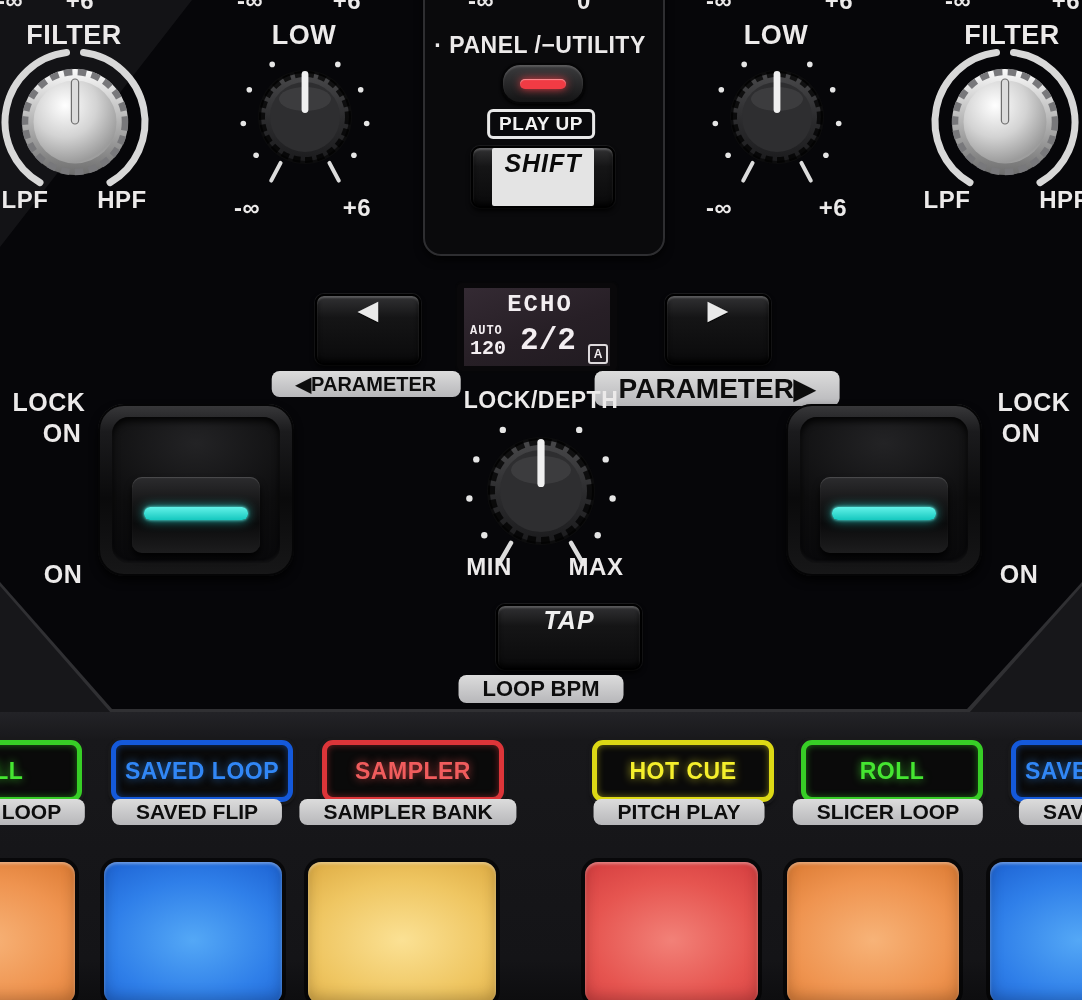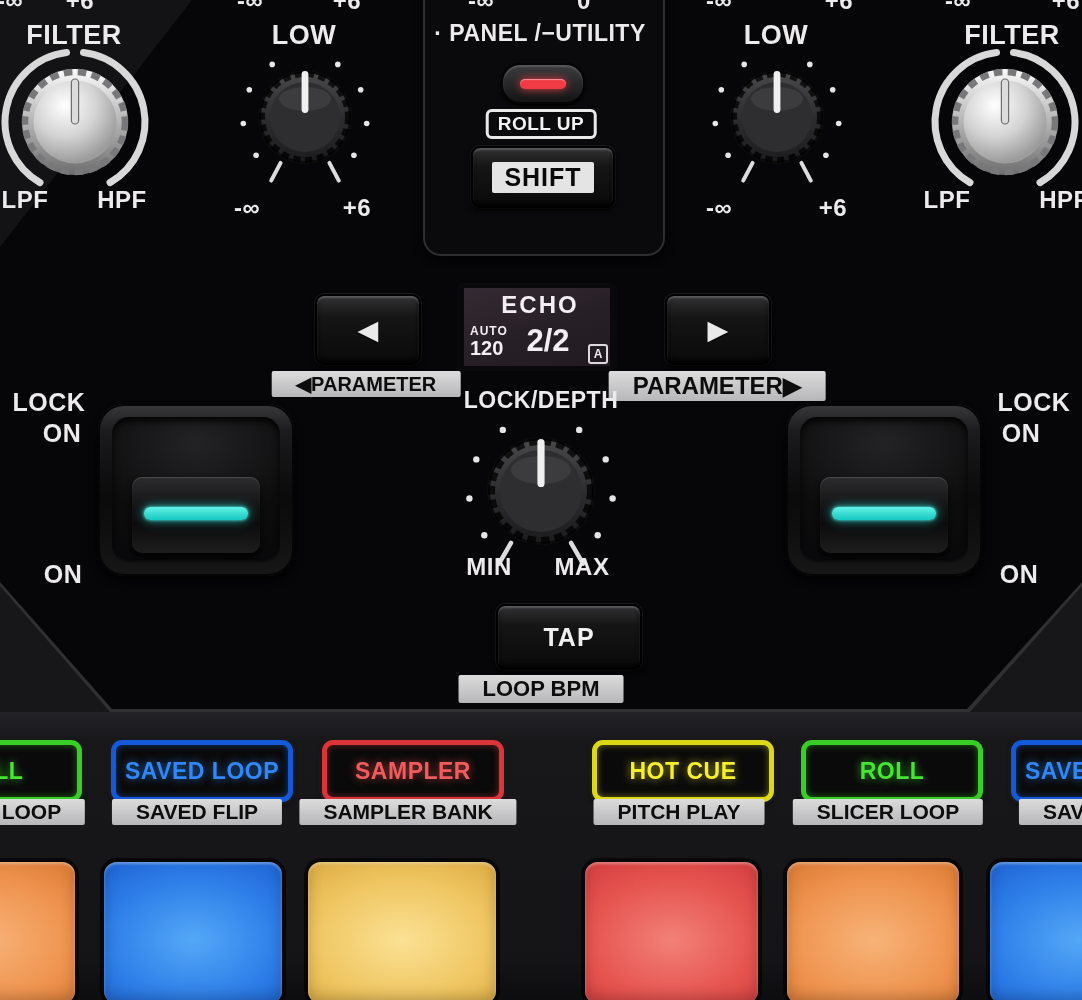--- a/index.html
+++ b/index.html
@@ -14,26 +14,26 @@
     background:rgba(255,255,255,.055);clip-path:polygon(0 0,192px 0,0 247px);}
   
   .pad-section{position:absolute;left:0;top:712px;width:1082px;height:288px;z-index:2;
     background:linear-gradient(180deg,#232327 0px,#18181b 28px,#141417 86%,#0d0d0f 100%);}
   
   .lbl{position:absolute;color:#eceaea;font-weight:bold;transform:translateX(-50%);
        white-space:nowrap;z-index:6;letter-spacing:.5px;}
   .partial{top:-13px;font-size:24px;}
   
   .strip{position:absolute;transform:translateX(-50%);background:linear-gradient(180deg,#dcdcdc,#b7b7ba);
-    color:#0d0d0d;font-weight:bold;border-radius:2px;padding:1px 24px;white-space:nowrap;z-index:6;}
+    color:#0d0d0d;font-weight:bold;border-radius:8px;padding:1px 24px;white-space:nowrap;z-index:6;}
   
   .key{position:absolute;background:linear-gradient(180deg,#313133 0%,#151516 32%,#0a0a0b 100%);
     border:2px solid #000;border-radius:9px;z-index:6;
     box-shadow:inset 0 2px 2px rgba(255,255,255,.22),inset 0 -3px 5px rgba(0,0,0,.85),0 3px 5px rgba(0,0,0,.9),0 0 0 1px #1d1d1f;
-    display:flex;align-items:center;justify-content:center;color:#f0f0f0;font-weight:bold;}
+    display:flex;justify-content:center;color:#f0f0f0;font-weight:bold;font-style:italic;}
   .tri{font-size:27px;color:#eaeaea;line-height:1;text-shadow:0 1px 1px #000;
        font-family:"DejaVu Sans",sans-serif;}
   .shift-cap{background:#e4e4e4;color:#0a0a0a;padding:1px 12px;border-radius:2px;
     font-size:25px;font-weight:bold;letter-spacing:1px;}
   
   .util-panel{position:absolute;left:423px;top:-26px;width:238px;height:278px;z-index:4;
     background:#0a0a0c;border:2px solid #2e2e31;border-radius:18px;box-shadow:0 4px 9px rgba(0,0,0,.75);}
   .pill{position:absolute;left:501px;top:63px;width:80px;height:37px;border-radius:19px;z-index:6;
     background:linear-gradient(180deg,#3c3c3e,#141415);border:2px solid #050506;
     box-shadow:inset 0 2px 2px rgba(255,255,255,.16),0 2px 3px #000;
@@ -41,21 +41,21 @@
   .pill-led{width:46px;height:10px;border-radius:5px;background:#f13b44;
     box-shadow:0 0 8px rgba(241,59,68,.95),inset 0 1px 1px rgba(255,255,255,.45);}
   .wake{position:absolute;left:541px;top:109px;transform:translateX(-50%);border:3px solid #e9e9e9;
     border-radius:6px;color:#f2f2f2;font-size:19px;font-weight:bold;padding:1px 9px;
     letter-spacing:.5px;z-index:6;white-space:nowrap;}
   
   .fx-display{position:absolute;left:457px;top:283px;width:160px;height:88px;z-index:6;
     background:#09080a;border-radius:5px;box-shadow:0 0 0 2px #060608;}
   .fx-screen{position:absolute;left:464px;top:288px;width:146px;height:78px;z-index:7;
     background:linear-gradient(160deg,#342a33 0%,#271f26 55%,#211b21 100%);}
-  .scr{position:absolute;color:#f3eef1;font-weight:bold;z-index:8;white-space:nowrap;}
+  .scr{position:absolute;color:#f3eef1;font-weight:bold;z-index:8;white-space:nowrap;font-family:Liberation Mono, monospace;}
   .deck-box{position:absolute;left:588px;top:344px;width:16px;height:16px;border:2px solid #ded9dc;
     border-radius:3px;color:#f0ebee;font-size:12px;font-weight:bold;display:flex;
     align-items:center;justify-content:center;z-index:8;}
   
   .paddle{position:absolute;width:196px;height:172px;border-radius:26px;z-index:6;
     background:linear-gradient(180deg,#39393b 0%,#1b1b1d 16%,#0a0a0b 55%,#171718 100%);
     box-shadow:inset 0 0 0 2px #050506,0 5px 9px rgba(0,0,0,.8);}
   .paddle-well{position:absolute;left:14px;top:13px;right:14px;bottom:13px;border-radius:17px;
     background:radial-gradient(120% 95% at 50% 18%,#232325 0%,#0d0d0e 55%,#08080a 100%);
     box-shadow:inset 0 4px 7px rgba(0,0,0,.9),inset 0 -2px 3px rgba(255,255,255,.05);}
@@ -164,25 +164,25 @@
     <circle r="44" fill="url(#gDarkFace)"></circle>
     <circle r="43" fill="none" stroke="rgba(0,0,0,.75)" stroke-width="6" stroke-dasharray="7.4 4.6"></circle>
     <circle r="35" fill="#2e2e30"></circle>
     <ellipse cx="0" cy="-18" rx="26" ry="12" fill="rgba(255,255,255,.07)"></ellipse>
     <rect x="-3.4" y="-46" width="6.8" height="42" rx="3.4" fill="#f0f0f0"></rect>
   </svg>
   <span class="lbl" style="left:247px;top:194px;font-size:24px">-∞</span>
   <span class="lbl" style="left:357px;top:194px;font-size:24px">+6</span>
 
   <div class="util-panel"></div>
-  <span class="lbl" style="left:540px;top:20px;font-size:23px;z-index:6">· PANEL /−UTILITY</span>
+  <span class="lbl" style="left:540px;top:32px;font-size:23px;z-index:6">· PANEL /−UTILITY</span>
   <div class="pill">
     <div class="pill-led"></div>
   </div>
-  <span class="wake">ROLL UP</span>
+  <span class="wake">PLAY UP</span>
   <div class="key" style="left:471px;top:146px;width:140px;height:58px">
     <span class="shift-cap">SHIFT</span>
   </div>
 
   <span class="lbl" style="left:776px;top:20px;font-size:27px">LOW</span>
   <svg class="knob" style="left:692px;top:32px" width="170" height="170" viewBox="-85 -85 170 170">
     <g fill="#e5e5e5">
       <circle cx="-32.8" cy="-52.6" r="2.8"></circle>
         <circle cx="32.8" cy="-52.6" r="2.8"></circle>
       <circle cx="-55.7" cy="-27.2" r="2.8"></circle>
@@ -225,21 +225,21 @@
   <span class="scr" style="left:470px;top:324px;font-size:12px;letter-spacing:1px">AUTO</span>
   <span class="scr" style="left:470px;top:337px;font-size:20px">120</span>
   <span class="scr" style="left:548px;top:323px;font-size:31px;transform:translateX(-50%)">2/2</span>
   <div class="deck-box">
       <span>A</span>
     </div>
   <div class="key" style="left:665px;top:294px;width:102px;height:67px">
     <span class="tri">▶</span>
   </div>
   <div class="strip" style="left:366px;top:371px;font-size:20px">◀PARAMETER</div>
-  <div class="strip" style="left:717px;top:371px;font-size:24px">PARAMETER▶</div>
+  <div class="strip" style="left:717px;top:371px;font-size:28px">PARAMETER▶</div>
 
   <span class="lbl" style="left:541px;top:387px;font-size:23px">LOCK/DEPTH</span>
   <svg class="knob" style="left:441px;top:391px" width="200" height="200" viewBox="-100 -100 200 200">
     <g fill="#e5e5e5">
       <circle cx="-38.2" cy="-61.1" r="3.2"></circle>
         <circle cx="38.2" cy="-61.1" r="3.2"></circle>
       <circle cx="-64.7" cy="-31.6" r="3.2"></circle>
         <circle cx="64.7" cy="-31.6" r="3.2"></circle>
       <circle cx="-71.6" cy="7.5" r="3.2"></circle>
         <circle cx="71.6" cy="7.5" r="3.2"></circle>
@@ -249,21 +249,21 @@
     <line x1="-30" y1="51.9" x2="-42" y2="72.7" stroke="#dcdcdc" stroke-width="4.5" stroke-linecap="round"></line>
     <line x1="30" y1="51.9" x2="42" y2="72.7" stroke="#dcdcdc" stroke-width="4.5" stroke-linecap="round"></line>
     <circle r="54" fill="#0c0c0d"></circle>
     <circle r="51" fill="url(#gDarkFace)"></circle>
     <circle r="49.5" fill="none" stroke="rgba(0,0,0,.75)" stroke-width="7" stroke-dasharray="8.6 5.2"></circle>
     <circle r="41" fill="#2e2e30"></circle>
     <ellipse cx="0" cy="-21" rx="30" ry="14" fill="rgba(255,255,255,.07)"></ellipse>
     <rect x="-3.6" y="-52" width="7.2" height="48" rx="3.6" fill="#f0f0f0"></rect>
   </svg>
   <span class="lbl" style="left:489px;top:553px;font-size:24px">MIN</span>
-  <span class="lbl" style="left:582px;top:553px;font-size:24px">MAX</span>
+  <span class="lbl" style="left:596px;top:553px;font-size:24px">MAX</span>
 
   <span class="lbl" style="left:49px;top:388px;font-size:25px">LOCK</span>
   <span class="lbl" style="left:62px;top:419px;font-size:25px">ON</span>
   <div class="paddle" style="left:98px;top:404px">
     <div class="paddle-well">
       <div class="paddle-lever">
         <div class="paddle-stripe"></div>
       </div>
     </div>
   </div>

